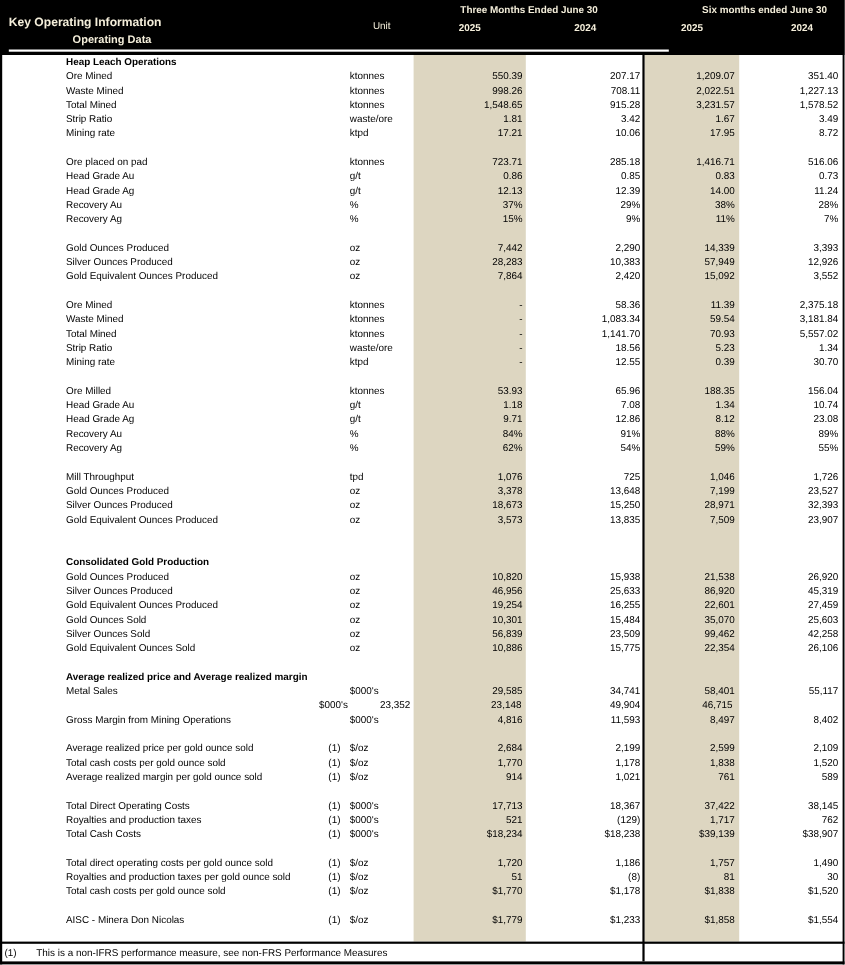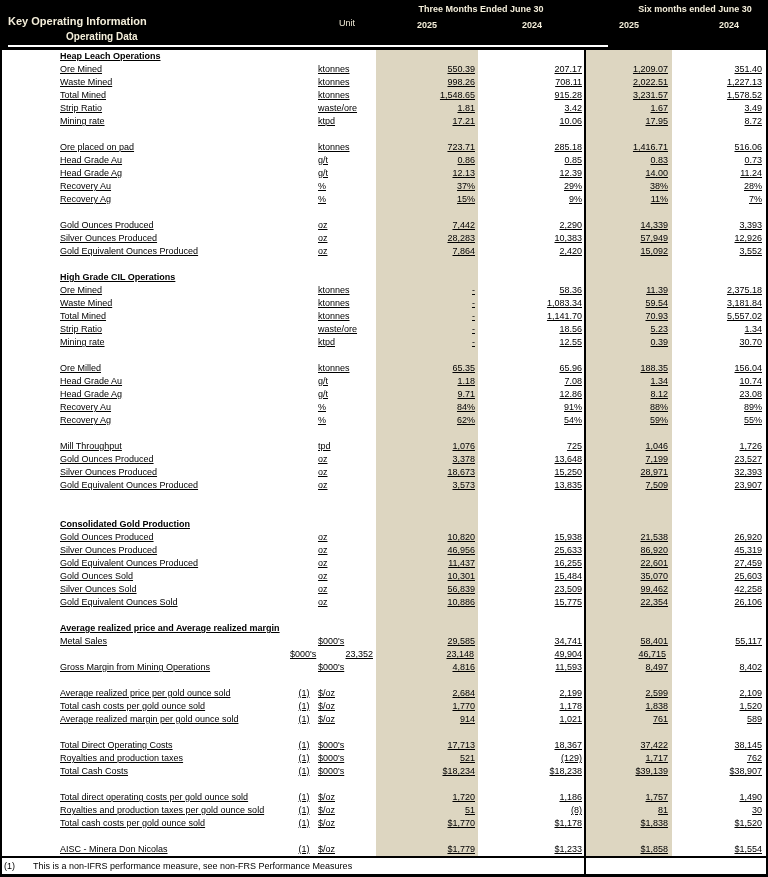--- a/index.html
+++ b/index.html
@@ -19,21 +19,21 @@
   .yr { position:absolute; top:20px; text-align:center; font-size:9px; font-weight:bold; }
   .yr1 { left:376px; width:102px; }
   .yr2 { left:478px; width:108px; }
   .yr3 { left:586px; width:86px;  }
   .yr4 { left:681px; width:96px;  }
   
   .band { position:absolute; top:50px; height:806px; background:#ddd6c1; }
   .band1 { left:376px; width:102px; }
   .band2 { left:586px; width:86px; }
   .vline { position:absolute; left:584px; top:50px; width:2px; height:824px; background:#000; }
-  .rows { position:absolute; left:0; top:50px; width:684px;text-decoration:underline; }
+  .rows { position:absolute; left:0; top:50px; width:684px; }
   .row { display:grid; grid-template-columns:290px 28px 58px 102px 108px 86px 96px; height:13px; line-height:13px; font-size:9px; }
   .row.section { font-weight:bold; }
   .row.blank { height:13px; }
   .c-label { padding-left:60px; white-space:nowrap; overflow:hidden; }
   .c-note  { text-align:center; }
   .c-unit  { text-align:left; }
   .c-v  { text-align:right; }
   .c-v1 { padding-right:3px; }
   .c-v2 { padding-right:4px; }
   .c-v3 { padding-right:4px; }
@@ -192,169 +192,160 @@
       <div class="row data">
         <div class="c-label">Gold Equivalent Ounces Produced</div>
         <div class="c-note"></div>
         <div class="c-unit">oz</div>
         <div class="c-v c-v1">7,864</div>
         <div class="c-v c-v2">2,420</div>
         <div class="c-v c-v3">15,092</div>
         <div class="c-v c-v4">3,552</div>
       </div>
       <div class="row blank"></div>
+      <div class="row data">
+        <div class="c-label">Ore Mined</div>
+        <div class="c-note"></div>
+        <div class="c-unit">ktonnes</div>
+        <div class="c-v c-v1">-</div>
+        <div class="c-v c-v2">58.36</div>
+        <div class="c-v c-v3">11.39</div>
+        <div class="c-v c-v4">2,375.18</div>
+      </div>
+      <div class="row data">
+        <div class="c-label">Waste Mined</div>
+        <div class="c-note"></div>
+        <div class="c-unit">ktonnes</div>
+        <div class="c-v c-v1">-</div>
+        <div class="c-v c-v2">1,083.34</div>
+        <div class="c-v c-v3">59.54</div>
+        <div class="c-v c-v4">3,181.84</div>
+      </div>
+      <div class="row data">
+        <div class="c-label">Total Mined</div>
+        <div class="c-note"></div>
+        <div class="c-unit">ktonnes</div>
+        <div class="c-v c-v1">-</div>
+        <div class="c-v c-v2">1,141.70</div>
+        <div class="c-v c-v3">70.93</div>
+        <div class="c-v c-v4">5,557.02</div>
+      </div>
+      <div class="row data">
+        <div class="c-label">Strip Ratio</div>
+        <div class="c-note"></div>
+        <div class="c-unit">waste/ore</div>
+        <div class="c-v c-v1">-</div>
+        <div class="c-v c-v2">18.56</div>
+        <div class="c-v c-v3">5.23</div>
+        <div class="c-v c-v4">1.34</div>
+      </div>
+      <div class="row data">
+        <div class="c-label">Mining rate</div>
+        <div class="c-note"></div>
+        <div class="c-unit">ktpd</div>
+        <div class="c-v c-v1">-</div>
+        <div class="c-v c-v2">12.55</div>
+        <div class="c-v c-v3">0.39</div>
+        <div class="c-v c-v4">30.70</div>
+      </div>
+      <div class="row blank"></div>
+      <div class="row data">
+        <div class="c-label">Ore Milled</div>
+        <div class="c-note"></div>
+        <div class="c-unit">ktonnes</div>
+        <div class="c-v c-v1">53.93</div>
+        <div class="c-v c-v2">65.96</div>
+        <div class="c-v c-v3">188.35</div>
+        <div class="c-v c-v4">156.04</div>
+      </div>
+      <div class="row data">
+        <div class="c-label">Head Grade Au</div>
+        <div class="c-note"></div>
+        <div class="c-unit">g/t</div>
+        <div class="c-v c-v1">1.18</div>
+        <div class="c-v c-v2">7.08</div>
+        <div class="c-v c-v3">1.34</div>
+        <div class="c-v c-v4">10.74</div>
+      </div>
+      <div class="row data">
+        <div class="c-label">Head Grade Ag</div>
+        <div class="c-note"></div>
+        <div class="c-unit">g/t</div>
+        <div class="c-v c-v1">9.71</div>
+        <div class="c-v c-v2">12.86</div>
+        <div class="c-v c-v3">8.12</div>
+        <div class="c-v c-v4">23.08</div>
+      </div>
+      <div class="row data">
+        <div class="c-label">Recovery Au</div>
+        <div class="c-note"></div>
+        <div class="c-unit">%</div>
+        <div class="c-v c-v1">84%</div>
+        <div class="c-v c-v2">91%</div>
+        <div class="c-v c-v3">88%</div>
+        <div class="c-v c-v4">89%</div>
+      </div>
+      <div class="row data">
+        <div class="c-label">Recovery Ag</div>
+        <div class="c-note"></div>
+        <div class="c-unit">%</div>
+        <div class="c-v c-v1">62%</div>
+        <div class="c-v c-v2">54%</div>
+        <div class="c-v c-v3">59%</div>
+        <div class="c-v c-v4">55%</div>
+      </div>
+      <div class="row blank"></div>
+      <div class="row data">
+        <div class="c-label">Mill Throughput</div>
+        <div class="c-note"></div>
+        <div class="c-unit">tpd</div>
+        <div class="c-v c-v1">1,076</div>
+        <div class="c-v c-v2">725</div>
+        <div class="c-v c-v3">1,046</div>
+        <div class="c-v c-v4">1,726</div>
+      </div>
+      <div class="row data">
+        <div class="c-label">Gold Ounces Produced</div>
+        <div class="c-note"></div>
+        <div class="c-unit">oz</div>
+        <div class="c-v c-v1">3,378</div>
+        <div class="c-v c-v2">13,648</div>
+        <div class="c-v c-v3">7,199</div>
+        <div class="c-v c-v4">23,527</div>
+      </div>
+      <div class="row data">
+        <div class="c-label">Silver Ounces Produced</div>
+        <div class="c-note"></div>
+        <div class="c-unit">oz</div>
+        <div class="c-v c-v1">18,673</div>
+        <div class="c-v c-v2">15,250</div>
+        <div class="c-v c-v3">28,971</div>
+        <div class="c-v c-v4">32,393</div>
+      </div>
+      <div class="row data">
+        <div class="c-label">Gold Equivalent Ounces Produced</div>
+        <div class="c-note"></div>
+        <div class="c-unit">oz</div>
+        <div class="c-v c-v1">3,573</div>
+        <div class="c-v c-v2">13,835</div>
+        <div class="c-v c-v3">7,509</div>
+        <div class="c-v c-v4">23,907</div>
+      </div>
+      <div class="row blank"></div>
+      <div class="row blank"></div>
       <div class="row section">
-        <div class="c-label">High Grade CIL Operations</div>
+        <div class="c-label">Consolidated Gold Production</div>
         <div class="c-note"></div>
         <div class="c-unit"></div>
         <div class="c-v c-v1"></div>
         <div class="c-v c-v2"></div>
         <div class="c-v c-v3"></div>
         <div class="c-v c-v4"></div>
       </div>
       <div class="row data">
-        <div class="c-label">Ore Mined</div>
-        <div class="c-note"></div>
-        <div class="c-unit">ktonnes</div>
-        <div class="c-v c-v1">-</div>
-        <div class="c-v c-v2">58.36</div>
-        <div class="c-v c-v3">11.39</div>
-        <div class="c-v c-v4">2,375.18</div>
-      </div>
-      <div class="row data">
-        <div class="c-label">Waste Mined</div>
-        <div class="c-note"></div>
-        <div class="c-unit">ktonnes</div>
-        <div class="c-v c-v1">-</div>
-        <div class="c-v c-v2">1,083.34</div>
-        <div class="c-v c-v3">59.54</div>
-        <div class="c-v c-v4">3,181.84</div>
-      </div>
-      <div class="row data">
-        <div class="c-label">Total Mined</div>
-        <div class="c-note"></div>
-        <div class="c-unit">ktonnes</div>
-        <div class="c-v c-v1">-</div>
-        <div class="c-v c-v2">1,141.70</div>
-        <div class="c-v c-v3">70.93</div>
-        <div class="c-v c-v4">5,557.02</div>
-      </div>
-      <div class="row data">
-        <div class="c-label">Strip Ratio</div>
-        <div class="c-note"></div>
-        <div class="c-unit">waste/ore</div>
-        <div class="c-v c-v1">-</div>
-        <div class="c-v c-v2">18.56</div>
-        <div class="c-v c-v3">5.23</div>
-        <div class="c-v c-v4">1.34</div>
-      </div>
-      <div class="row data">
-        <div class="c-label">Mining rate</div>
-        <div class="c-note"></div>
-        <div class="c-unit">ktpd</div>
-        <div class="c-v c-v1">-</div>
-        <div class="c-v c-v2">12.55</div>
-        <div class="c-v c-v3">0.39</div>
-        <div class="c-v c-v4">30.70</div>
-      </div>
-      <div class="row blank"></div>
-      <div class="row data">
-        <div class="c-label">Ore Milled</div>
-        <div class="c-note"></div>
-        <div class="c-unit">ktonnes</div>
-        <div class="c-v c-v1">65.35</div>
-        <div class="c-v c-v2">65.96</div>
-        <div class="c-v c-v3">188.35</div>
-        <div class="c-v c-v4">156.04</div>
-      </div>
-      <div class="row data">
-        <div class="c-label">Head Grade Au</div>
-        <div class="c-note"></div>
-        <div class="c-unit">g/t</div>
-        <div class="c-v c-v1">1.18</div>
-        <div class="c-v c-v2">7.08</div>
-        <div class="c-v c-v3">1.34</div>
-        <div class="c-v c-v4">10.74</div>
-      </div>
-      <div class="row data">
-        <div class="c-label">Head Grade Ag</div>
-        <div class="c-note"></div>
-        <div class="c-unit">g/t</div>
-        <div class="c-v c-v1">9.71</div>
-        <div class="c-v c-v2">12.86</div>
-        <div class="c-v c-v3">8.12</div>
-        <div class="c-v c-v4">23.08</div>
-      </div>
-      <div class="row data">
-        <div class="c-label">Recovery Au</div>
-        <div class="c-note"></div>
-        <div class="c-unit">%</div>
-        <div class="c-v c-v1">84%</div>
-        <div class="c-v c-v2">91%</div>
-        <div class="c-v c-v3">88%</div>
-        <div class="c-v c-v4">89%</div>
-      </div>
-      <div class="row data">
-        <div class="c-label">Recovery Ag</div>
-        <div class="c-note"></div>
-        <div class="c-unit">%</div>
-        <div class="c-v c-v1">62%</div>
-        <div class="c-v c-v2">54%</div>
-        <div class="c-v c-v3">59%</div>
-        <div class="c-v c-v4">55%</div>
-      </div>
-      <div class="row blank"></div>
-      <div class="row data">
-        <div class="c-label">Mill Throughput</div>
-        <div class="c-note"></div>
-        <div class="c-unit">tpd</div>
-        <div class="c-v c-v1">1,076</div>
-        <div class="c-v c-v2">725</div>
-        <div class="c-v c-v3">1,046</div>
-        <div class="c-v c-v4">1,726</div>
-      </div>
-      <div class="row data">
-        <div class="c-label">Gold Ounces Produced</div>
-        <div class="c-note"></div>
-        <div class="c-unit">oz</div>
-        <div class="c-v c-v1">3,378</div>
-        <div class="c-v c-v2">13,648</div>
-        <div class="c-v c-v3">7,199</div>
-        <div class="c-v c-v4">23,527</div>
-      </div>
-      <div class="row data">
-        <div class="c-label">Silver Ounces Produced</div>
-        <div class="c-note"></div>
-        <div class="c-unit">oz</div>
-        <div class="c-v c-v1">18,673</div>
-        <div class="c-v c-v2">15,250</div>
-        <div class="c-v c-v3">28,971</div>
-        <div class="c-v c-v4">32,393</div>
-      </div>
-      <div class="row data">
-        <div class="c-label">Gold Equivalent Ounces Produced</div>
-        <div class="c-note"></div>
-        <div class="c-unit">oz</div>
-        <div class="c-v c-v1">3,573</div>
-        <div class="c-v c-v2">13,835</div>
-        <div class="c-v c-v3">7,509</div>
-        <div class="c-v c-v4">23,907</div>
-      </div>
-      <div class="row blank"></div>
-      <div class="row blank"></div>
-      <div class="row section">
-        <div class="c-label">Consolidated Gold Production</div>
-        <div class="c-note"></div>
-        <div class="c-unit"></div>
-        <div class="c-v c-v1"></div>
-        <div class="c-v c-v2"></div>
-        <div class="c-v c-v3"></div>
-        <div class="c-v c-v4"></div>
-      </div>
-      <div class="row data">
         <div class="c-label">Gold Ounces Produced</div>
         <div class="c-note"></div>
         <div class="c-unit">oz</div>
         <div class="c-v c-v1">10,820</div>
         <div class="c-v c-v2">15,938</div>
         <div class="c-v c-v3">21,538</div>
         <div class="c-v c-v4">26,920</div>
       </div>
       <div class="row data">
         <div class="c-label">Silver Ounces Produced</div>
@@ -362,21 +353,21 @@
         <div class="c-unit">oz</div>
         <div class="c-v c-v1">46,956</div>
         <div class="c-v c-v2">25,633</div>
         <div class="c-v c-v3">86,920</div>
         <div class="c-v c-v4">45,319</div>
       </div>
       <div class="row data">
         <div class="c-label">Gold Equivalent Ounces Produced</div>
         <div class="c-note"></div>
         <div class="c-unit">oz</div>
-        <div class="c-v c-v1">11,437</div>
+        <div class="c-v c-v1">19,254</div>
         <div class="c-v c-v2">16,255</div>
         <div class="c-v c-v3">22,601</div>
         <div class="c-v c-v4">27,459</div>
       </div>
       <div class="row data">
         <div class="c-label">Gold Ounces Sold</div>
         <div class="c-note"></div>
         <div class="c-unit">oz</div>
         <div class="c-v c-v1">10,301</div>
         <div class="c-v c-v2">15,484</div>

